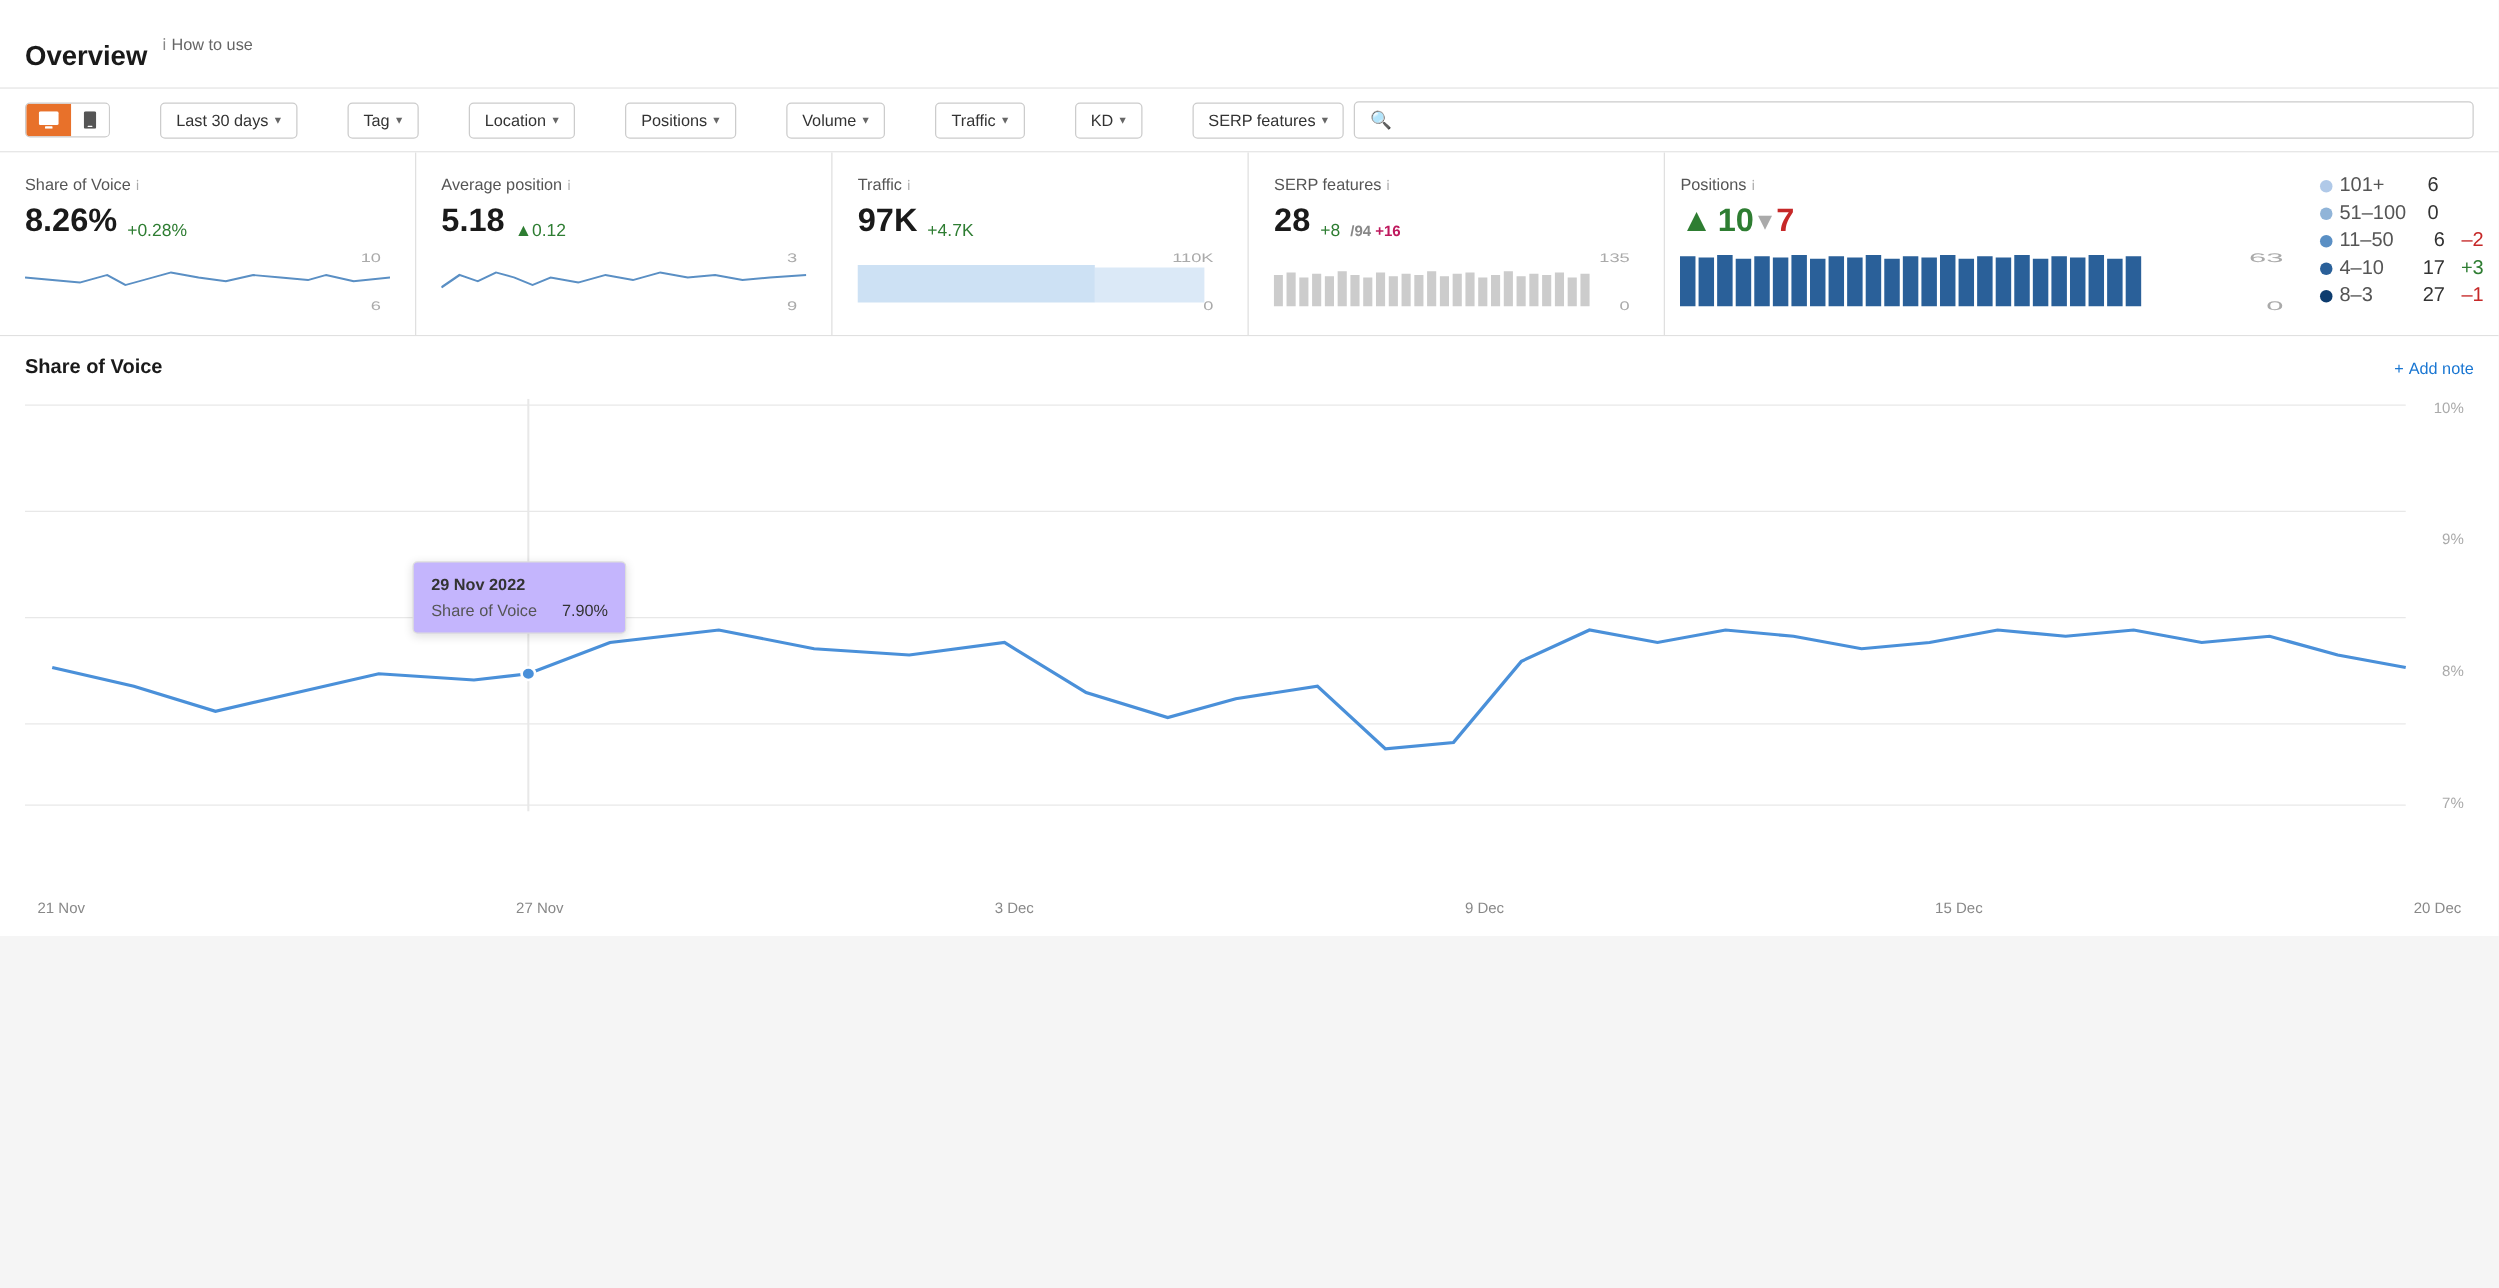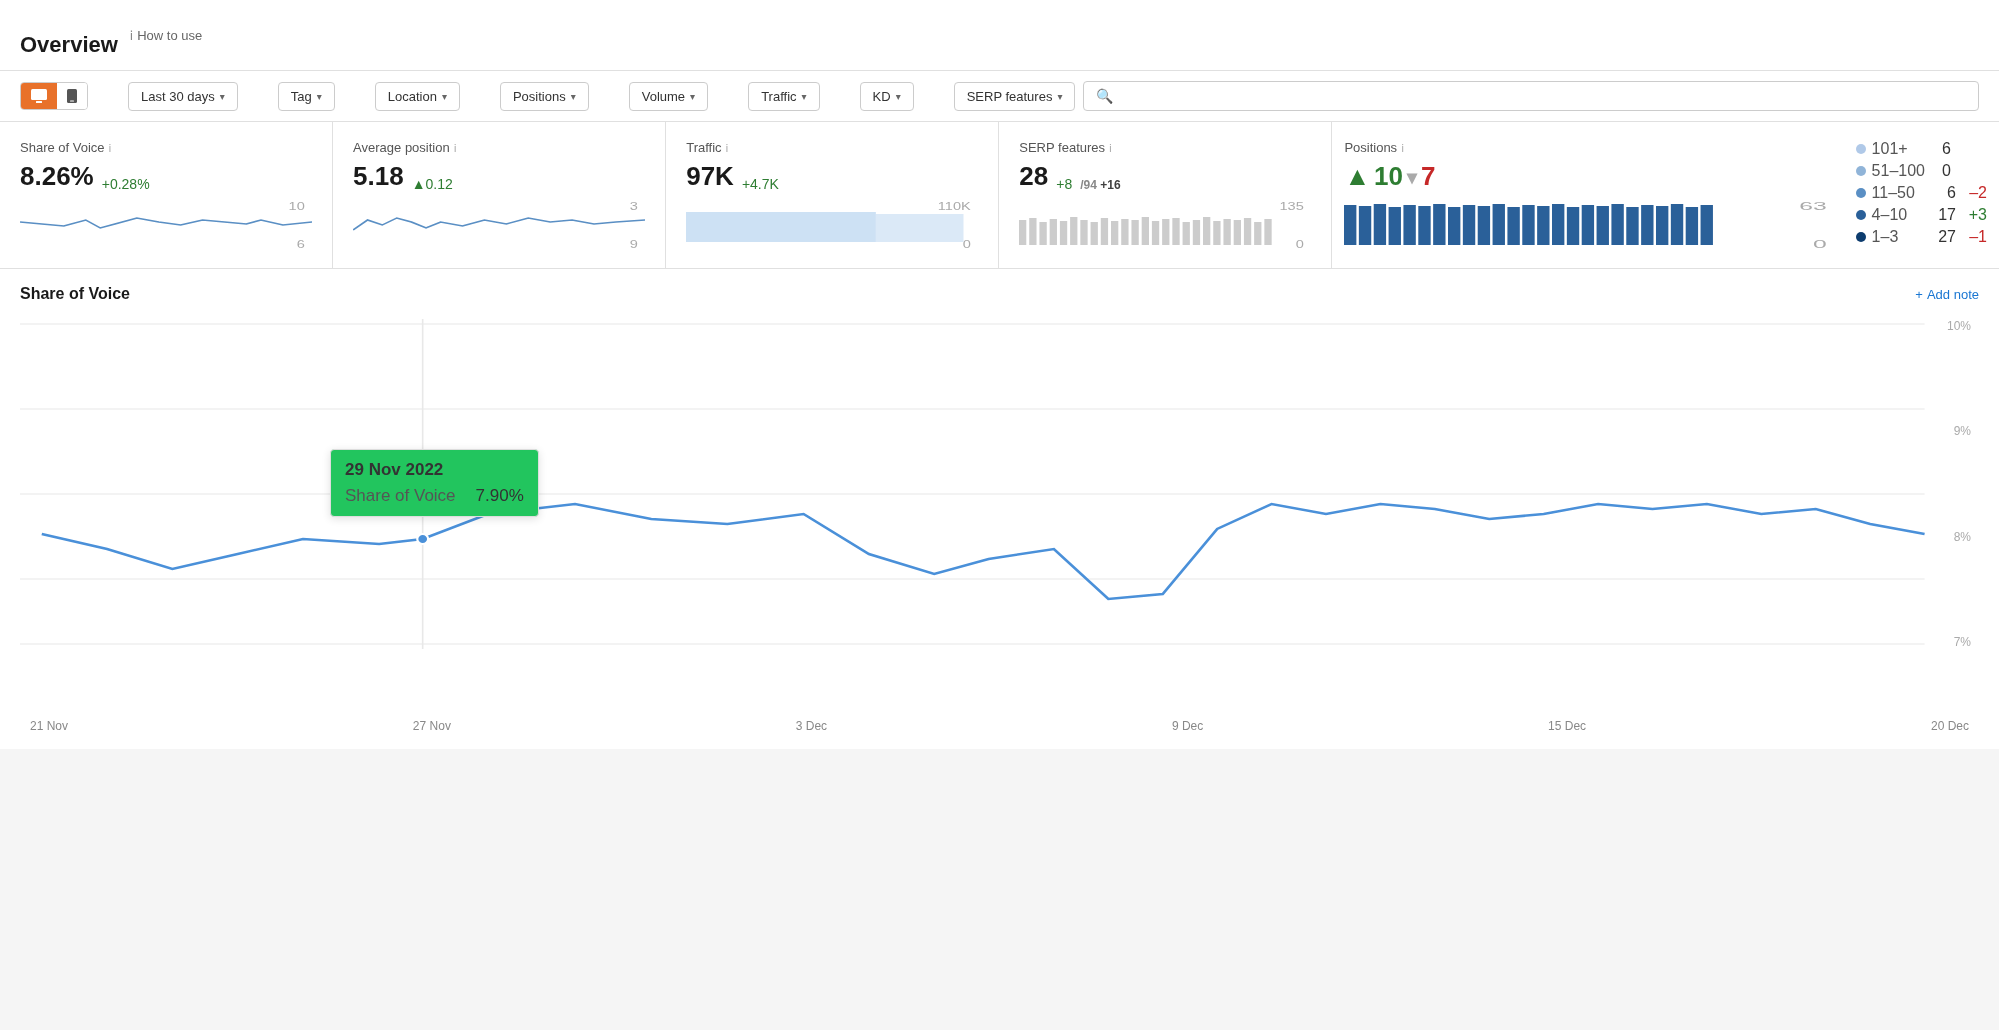--- a/index.html
+++ b/index.html
@@ -51,21 +51,21 @@
     .pos-red { color: #c62828; font-size: 26px; }
     .arrow-up { color: #2e7d32; }
 
     .chart-section { background: #fff; padding: 16px 20px; }
     .chart-header { display: flex; justify-content: space-between; align-items: center; margin-bottom: 16px; }
     .chart-title { font-size: 16px; font-weight: 600; color: #1a1a1a; }
     .add-note-btn { display: flex; align-items: center; gap: 4px; color: #1976d2; font-size: 13px; cursor: pointer; border: none; background: none; }
 
     .chart-area { position: relative; width: 100%; height: 380px; }
 
-    .tooltip-box { position: absolute; background: #22c55e; border: 1px solid #ddd; border-radius: 4px; padding: 10px 14px; font-size: 17px; box-shadow: 0 2px 8px rgba(0,0,0,0.12); pointer-events: none; }
+    .tooltip-box { position: absolute; background: #c4b5fd; border: 1px solid #ddd; border-radius: 4px; padding: 10px 14px; font-size: 13px; box-shadow: 0 2px 8px rgba(0,0,0,0.12); pointer-events: none; }
     .tooltip-date { font-weight: 600; margin-bottom: 6px; }
     .tooltip-row { display: flex; justify-content: space-between; gap: 20px; }
     .tooltip-label { color: #555; }
     .tooltip-val { font-weight: 500; }
 
     .x-axis { display: flex; justify-content: space-between; padding: 0 0 0 0; color: #888; font-size: 12px; margin-top: 20px; padding-left: 10px; padding-right: 10px; }
   </style>
 </head>
 <body>
 
@@ -191,21 +191,21 @@
   <div class="metric-card">
     <div class="metric-label">
       <span>SERP features</span>
       <span class="metric-info">ℹ</span>
     </div>
     <div class="metric-value">
       <span>28</span>
       <span class="metric-delta-green">+8</span>
       <span class="metric-sub">
         <span>/94</span>
-        <span style="color:#404040;">+16</span>
+        <span style="color:#be185d;">+16</span>
       </span>
     </div>
     <div class="metric-chart">
       <svg viewBox="0 0 200 50" width="100%" height="50" preserveAspectRatio="none">
         <text x="195" y="10" font-size="10" fill="#aaa" text-anchor="end">135</text>
         <text x="195" y="48" font-size="10" fill="#aaa" text-anchor="end">0</text>
         <rect x="0" y="20" width="5" height="25" fill="#ccc"></rect>
         <rect x="7" y="18" width="5" height="27" fill="#ccc"></rect>
         <rect x="14" y="22" width="5" height="23" fill="#ccc"></rect>
         <rect x="21" y="19" width="5" height="26" fill="#ccc"></rect>
@@ -300,21 +300,21 @@
           <span class="legend-delta-red">–2</span>
         </div>
         <div class="legend-row">
           <span class="legend-dot" style="background:#2a6099;"></span>
           <span class="legend-label">4–10</span>
           <span class="legend-val">17</span>
           <span class="legend-delta-green">+3</span>
         </div>
         <div class="legend-row">
           <span class="legend-dot" style="background:#0d3c6e;"></span>
-          <span class="legend-label">1–3</span>
+          <span class="legend-label">8–3</span>
           <span class="legend-val">27</span>
           <span class="legend-delta-red">–1</span>
         </div>
       </div>
     </div>
   </div>
 </div>
 
 <div class="chart-section">
   <div class="chart-header">

